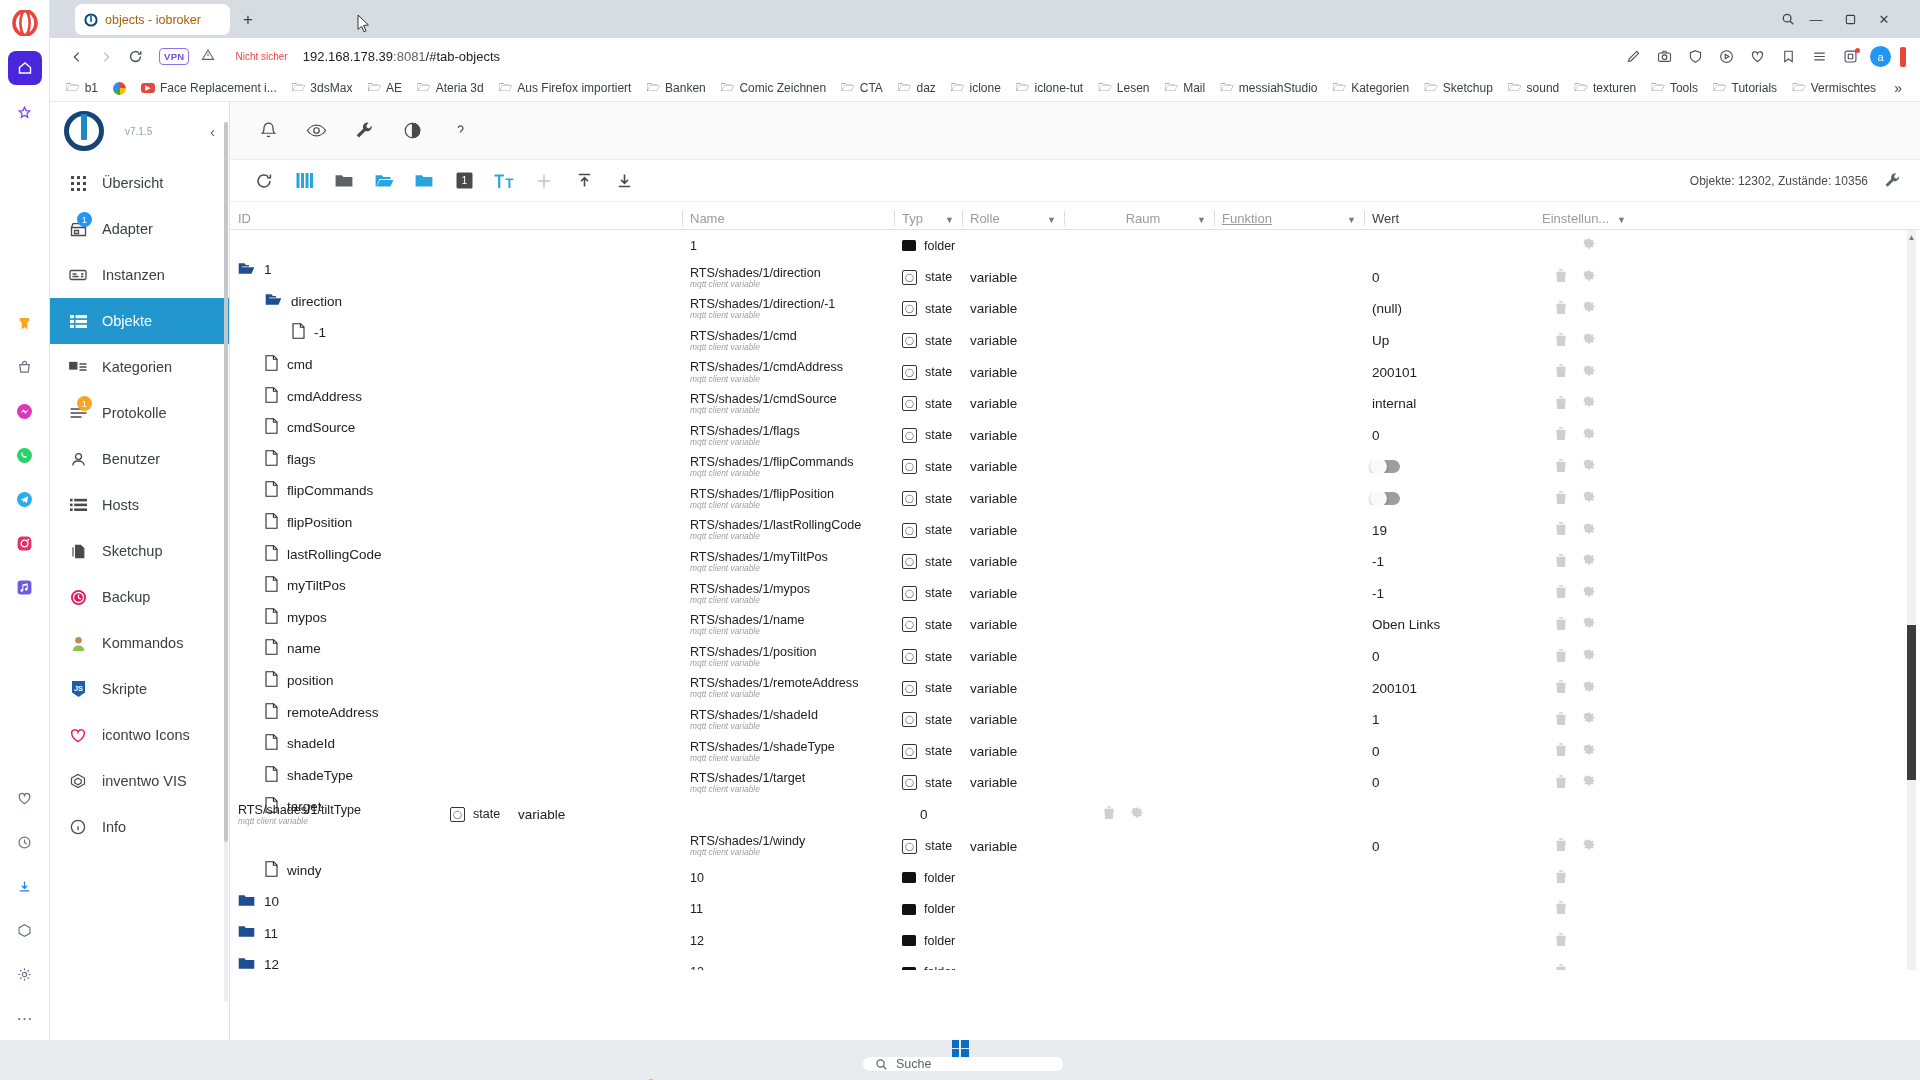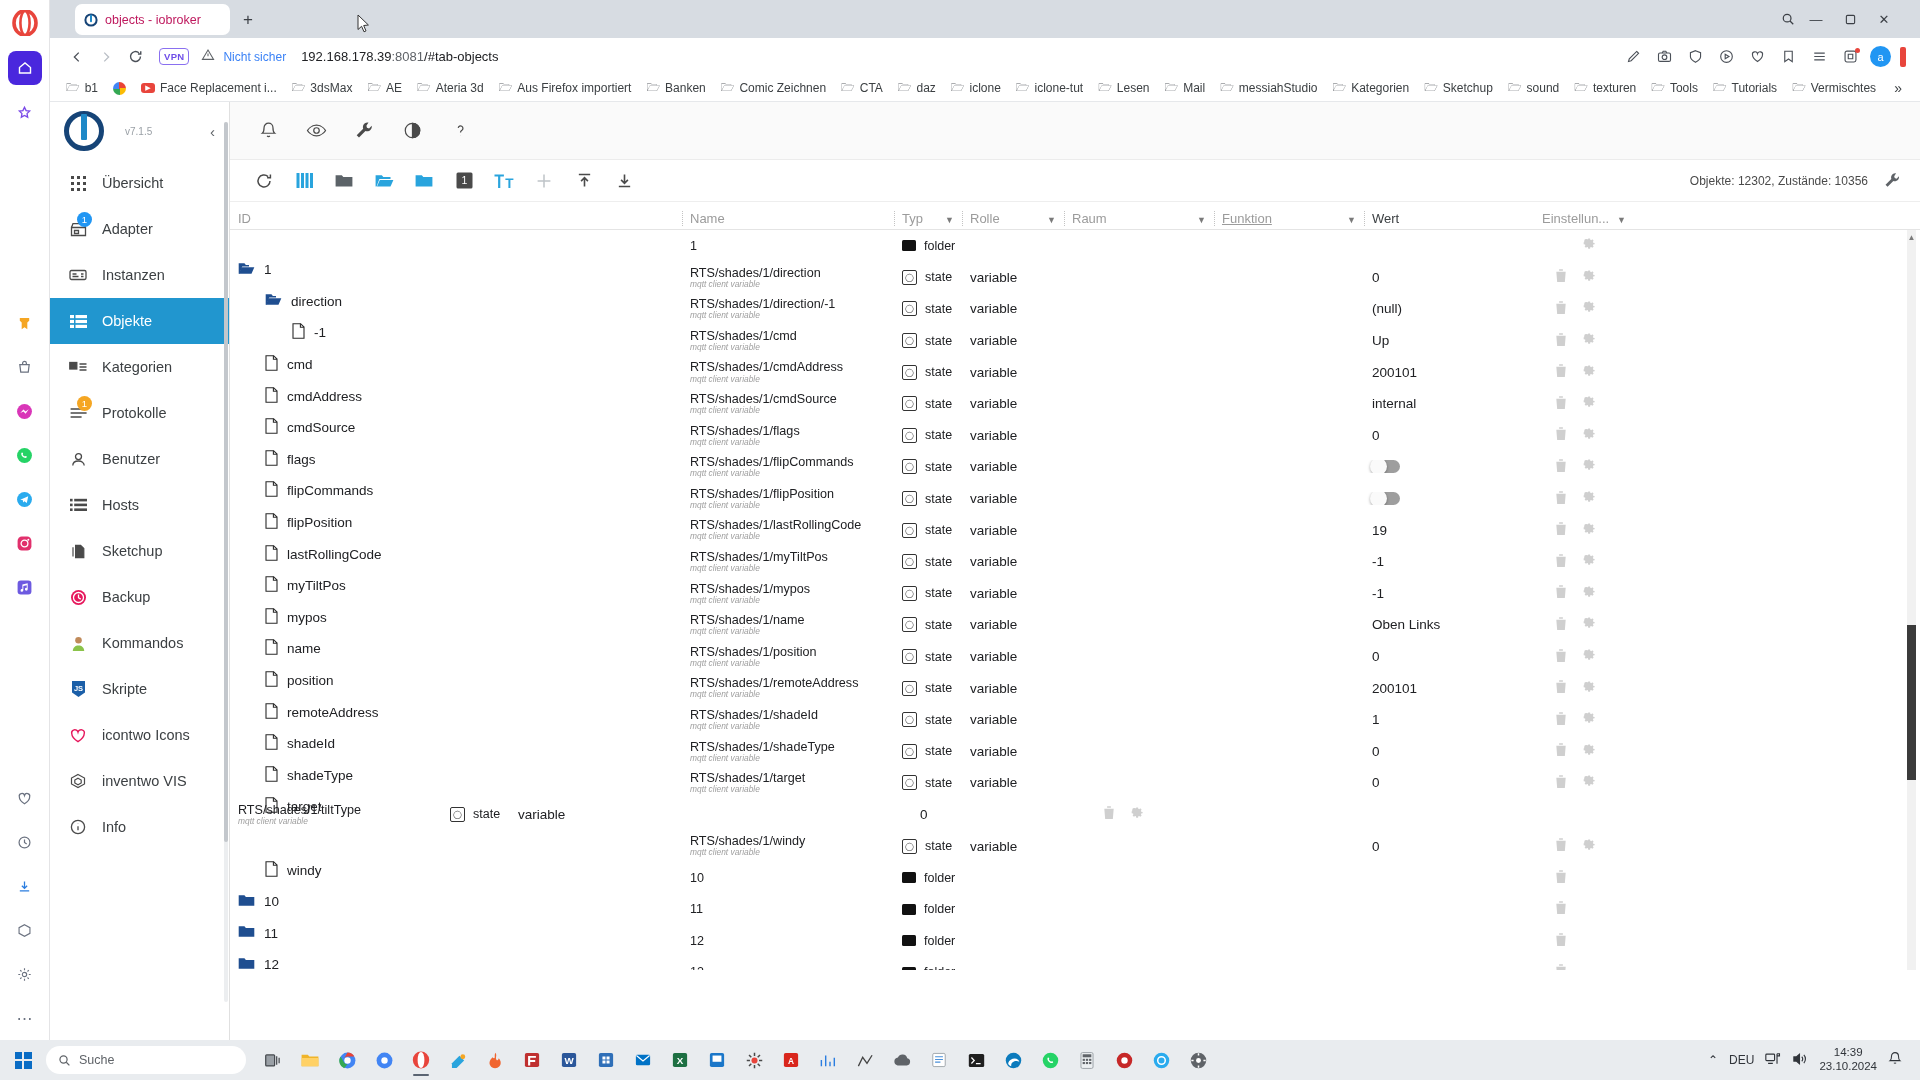--- a/index.html
+++ b/index.html
@@ -27,21 +27,21 @@
     font-size:16px; color:#6b7280;
   }
   #opera-rail .rail-btn.home { background:#4a27dd; color:#fff; }
   #opera-rail .rail-spacer { flex:1 1 auto; }
 
   
   #tabstrip { position:absolute; left:50px; top:0; width:1870px; height:38px; background:#d7dce2; }
   .tab {
     position:absolute; left:25px; top:4px; width:155px; height:31px;
     background:#fff; border-radius:7px; display:flex; align-items:center;
-    padding:0 9px; gap:7px; font-size:12.5px; color:#be185d; cursor:pointer;
+    padding:0 9px; gap:7px; font-size:12.5px; color:#a16207; cursor:pointer;
   }
   .tab .favicon { width:14px; height:14px; flex:0 0 14px; }
   .tab .tab-title { white-space:nowrap; overflow:hidden; text-overflow:ellipsis; }
   #newtab {
     position:absolute; left:188px; top:10px; width:20px; height:20px;
     display:flex; align-items:center; justify-content:center;
     color:#3b3f45; font-size:17px; cursor:pointer;
   }
   #tabstrip .win-ctrl {
     position:absolute; top:8px; width:24px; height:22px;
@@ -52,21 +52,21 @@
 
   
   #addrbar { position:absolute; left:50px; top:38px; width:1870px; height:37px; background:#fff;
              display:flex; align-items:center; padding:0 14px; gap:3px; }
   .nav-btn { width:26px; height:26px; display:flex; align-items:center; justify-content:center;
              color:#4b5058; font-size:15px; border-radius:50%; cursor:pointer; }
   .nav-btn.disabled { color:#b9bec5; }
   #vpn-chip { margin-left:8px; border:1px solid #8a70f0; color:#6f4ee8; border-radius:4px;
               font-size:9.5px; font-weight:bold; padding:2px 4px; letter-spacing:.3px; cursor:pointer; }
   #warn-ico { margin-left:9px; color:#5f6368; font-size:13px; }
-  #nichtsicher { margin-left:5px; color:#3b82f6; font-size:12px; }
+  #nichtsicher { margin-left:17px; color:#ef4444; font-size:10px; }
   #url { margin-left:12px; font-size:13px; color:#202124; }
   #url .light { color:#5f6368; }
   #addr-right { margin-left:auto; display:flex; align-items:center; gap:9px; color:#4b5058; font-size:14px; }
   #addr-right .ab { width:22px;height:22px;display:flex;align-items:center;justify-content:center;cursor:pointer;position:relative; }
   #addr-right .dot { position:absolute; right:1px; top:2px; width:5px;height:5px;border-radius:50%;background:#e8453c; }
   .av { width:21px;height:21px;border-radius:50%;background:#2196f3;color:#fff;font-size:11px;
         display:flex;align-items:center;justify-content:center;cursor:pointer; }
   .sidebarbtn { width:6px; height:20px; background:#e8453c; border-radius:2px; cursor:pointer; }
 
   
@@ -123,21 +123,21 @@
   .th { position:relative; padding-left:8px; white-space:nowrap; overflow:hidden; }
   .th.sep::before { content:""; position:absolute; left:0; top:-2px; bottom:0; width:0;
                     border-left:1px dotted #c3c3c3; }
   .th .caret { position:absolute; right:8px; bottom:1px; font-size:9px; color:#7a7a7a; }
   .th.dark { color:#3c4043; }
 
   .c-id   { width:452px;margin-top:48px; }
   .c-name { width:212px; }
   .c-typ  { width:68px; }
   .c-rolle{ width:102px; }
-  .c-raum { width:150px; }
+  .c-raum { width:150px;text-align:center; }
   .c-funk { width:150px;text-decoration:underline; }
   .c-wert { width:170px; }
   .c-set  { width:100px; }
 
   #tbl-body { position:relative; height:740px; overflow:hidden; }
   .row { display:flex; align-items:center; height:31.6px; font-size:13.5px; color:#202124; }
   .row .cell { padding-left:8px; display:flex; align-items:center; overflow:hidden; white-space:nowrap; }
   .row .cell.c-id { gap:9px; }
   .namecell { flex-direction:column; align-items:flex-start !important; justify-content:center; line-height:1.12; }
   .namecell .n1 { font-size:12.6px; color:#202124; }
@@ -152,21 +152,21 @@
               background:#fafafa; box-shadow:0 1px 3px rgba(0,0,0,.35); display:block; }
   .acts { width:100px; display:flex; align-items:center; gap:14px; padding-left:20px; }
   .act { color:#cfcfcf; font-size:14px; cursor:pointer; }
   #body-scroll { position:absolute; right:4px; top:0; width:9px; height:740px; background:#f1f1f1; }
   #body-scroll .thumb { position:absolute; left:0; top:395px; width:9px; height:155px; background:#3b3b3b; }
   #body-scroll .sarrow { position:absolute; left:0; top:0; width:9px; height:14px; color:#7a7a7a;
                          font-size:8px; display:flex; align-items:center; justify-content:center; }
 
   
   #taskbar { position:absolute; left:0; bottom:0; width:1920px; height:40px; background:#e9ecef;
-             display:flex; align-items:center; padding:0 6px; }
+             display:flex; align-items:center; padding:0 6px;flex-direction:column; }
   #start { width:34px; height:30px; display:flex; align-items:center; justify-content:center; cursor:pointer; }
   #start .sq { width:17px; height:17px; display:grid; grid-template-columns:1fr 1fr; grid-gap:1.5px; }
   #start .sq i { background:#0a6cc4; display:block; }
   #tb-search { margin-left:6px; width:200px; height:28px; border-radius:14px; background:#fff;
                display:flex; align-items:center; padding:0 12px; gap:8px; font-size:12.5px; color:#5f6368; cursor:text; }
   #tb-icons { display:flex; align-items:center; gap:3px; margin-left:10px; }
   .tbi { width:34px; height:34px; display:flex; align-items:center; justify-content:center;
          font-size:15px; border-radius:4px; cursor:pointer; position:relative; }
   .tbi.active::after { content:""; position:absolute; bottom:1px; left:9px; width:16px; height:2.5px;
                        background:#5a6472; border-radius:2px; }

